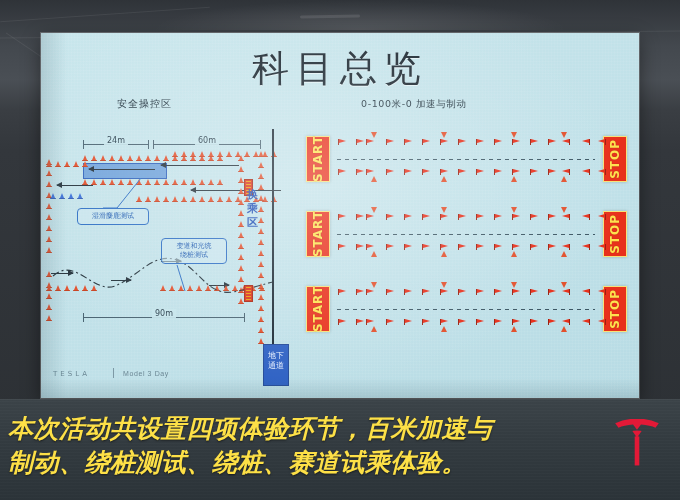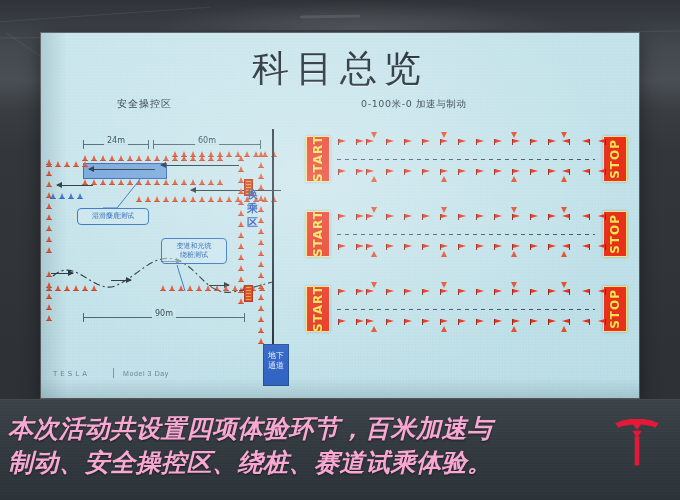--- a/index.html
+++ b/index.html
@@ -138,21 +138,21 @@
 
   
   #caption{
     position:absolute;left:0;top:399px;width:680px;height:101px;
     background:
       repeating-linear-gradient(0deg,rgba(255,255,255,.016) 0 1px,rgba(0,0,0,0) 1px 3px),
       linear-gradient(180deg,#3b4348 0%,#333b40 40%,#2b3338 100%);
     border-top:1px solid rgba(255,255,255,.10);
   }
   .cap-line{
-    position:absolute;left:8px;color:#f9a8d4;font-weight:700;
+    position:absolute;left:8px;color:#fde047;font-weight:700;
     font-size:25px;line-height:28px;letter-spacing:.5px;
     font-family:"DejaVu Sans","Liberation Sans",sans-serif;
     font-style:italic;text-shadow:0 1px 2px rgba(0,0,0,.55);
   }
   .cap-l1{top:415px;}
   .cap-l2{top:449px;}
   .tesla-logo{position:absolute;left:604px;top:419px;width:66px;height:48px;}
 </style>
 </head>
 <body>
@@ -811,18 +811,18 @@
   <div class="foot" style="left:12px;top:337px;">TESLA</div>
   <div class="foot-div" style="left:72px;top:335px;height:10px;"></div>
   <div class="foot-model" style="left:82px;top:337px;">Model 3 Day</div>
 
   <div class="scr-shadow-l"></div>
   <div class="scr-shadow-b"></div>
 </div>
 
 <div id="caption"></div>
 <div class="cap-line cap-l1">本次活动共设置四项体验环节，百米加速与</div>
-<div class="cap-line cap-l2">制动、安全操控区、绕桩、赛道试乘体验。</div>
+<div class="cap-line cap-l2">制动、绕桩测试、绕桩、赛道试乘体验。</div>
 <svg class="tesla-logo" viewBox="0 0 100 72">
   <path d="M50 16 L44 8 Q30 9 22 13 L17 6 Q32 -1 50 -1 Q68 -1 83 6 L78 13 Q70 9 56 8 Z" fill="#e31937"></path>
   <path d="M43 18 L50 28 L57 18 Q57 17 50 17 Q43 17 43 18 Z" fill="#e31937"></path>
   <rect x="46.5" y="26" width="7" height="44" fill="#e31937"></rect>
 </svg>
 
 </body></html>

